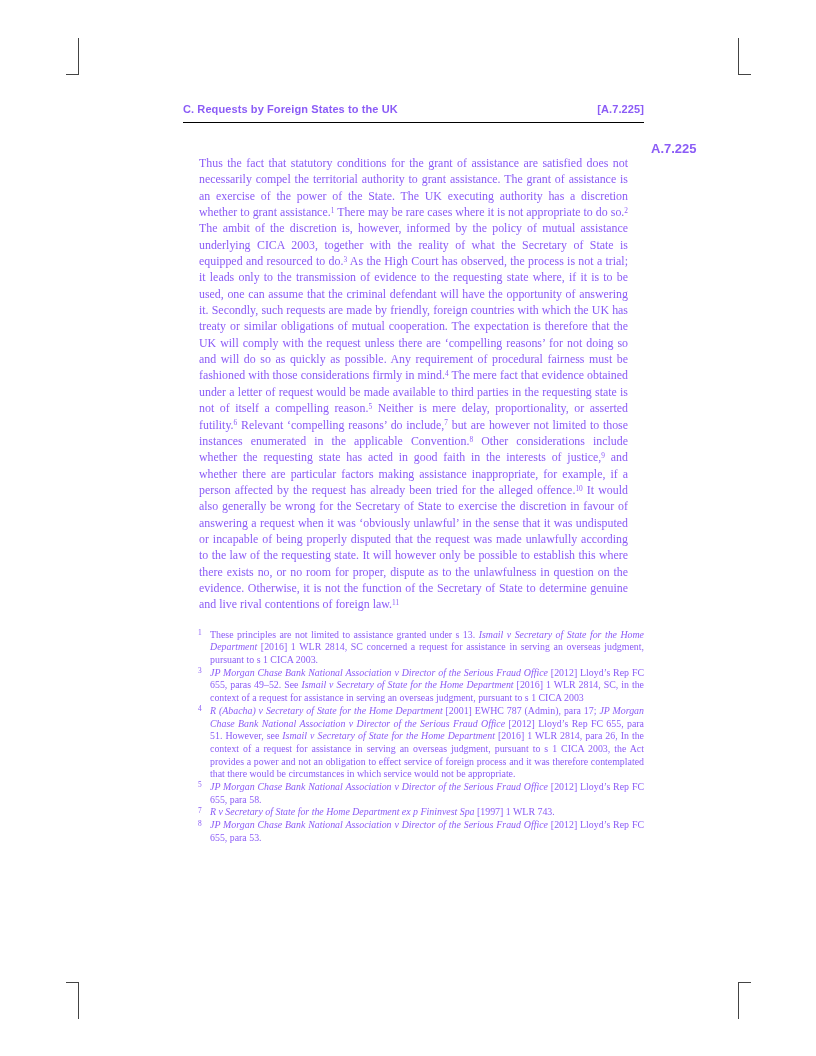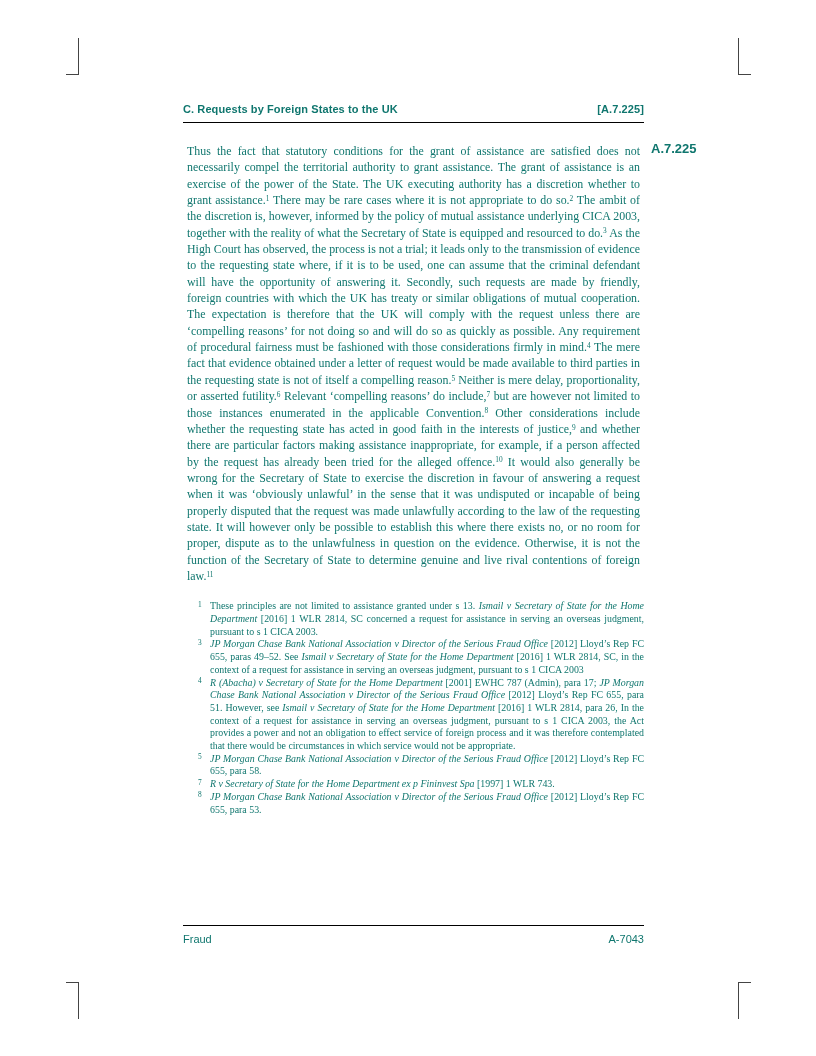--- a/index.html
+++ b/index.html
@@ -2,21 +2,21 @@
 <html><head>
 <meta charset="utf-8">
 <style>
   html, body { margin: 0; padding: 0; background: #ffffff; }
   .page {
     position: relative;
     width: 816px;
     height: 1056px;
     background: #ffffff;
     font-family: "Liberation Serif", serif;
-    color: #0f766e;
+    color: #8b5cf6;
     overflow: hidden;
     border-radius: 21px;
   }
 
   
   .crop { position: absolute; width: 12px; height: 36px; }
   .crop.tl { left: 66px;  top: 38px;  border-right: 1px solid #444; border-bottom: 1px solid #444; }
   .crop.tr { left: 738px; top: 38px;  border-left: 1px solid #444;  border-bottom: 1px solid #444; }
   .crop.bl { left: 66px;  top: 982px; border-right: 1px solid #444; border-top: 1px solid #444; }
   .crop.br { left: 738px; top: 982px; border-left: 1px solid #444;  border-top: 1px solid #444; }
@@ -40,21 +40,21 @@
     font-family: "Liberation Sans", sans-serif;
     font-weight: bold; font-size: 13px;
   }
 
   
   .text-col {
     position: absolute;
     left: 183px; top: 139px; width: 461px;
   }
   .body-para {
-    margin: 4px;
+    margin: 16px;
     font-size: 11.9px;
     line-height: 16.35px;
     text-align: justify;
   }
   .body-para sup {
     font-size: 0.62em;
     line-height: 0;
     vertical-align: baseline;
     position: relative;
     top: -0.45em;
@@ -128,18 +128,14 @@
       </div>
       <div class="footnote">
         <span class="fn-num">7</span><span><i>R v Secretary of State for the Home Department ex p Fininvest Spa</i> [1997] 1 WLR 743.</span>
       </div>
       <div class="footnote">
         <span class="fn-num">8</span><span><i>JP Morgan Chase Bank National Association v Director of the Serious Fraud Office</i> [2012] Lloyd’s Rep FC 655, para 53.</span>
       </div>
     </div>
   </div>
 
-  <div class="footer-row">
-    <span>Fraud</span>
-    <span>A-7043</span>
-  </div>
 
 </div>
 
 </body></html>

